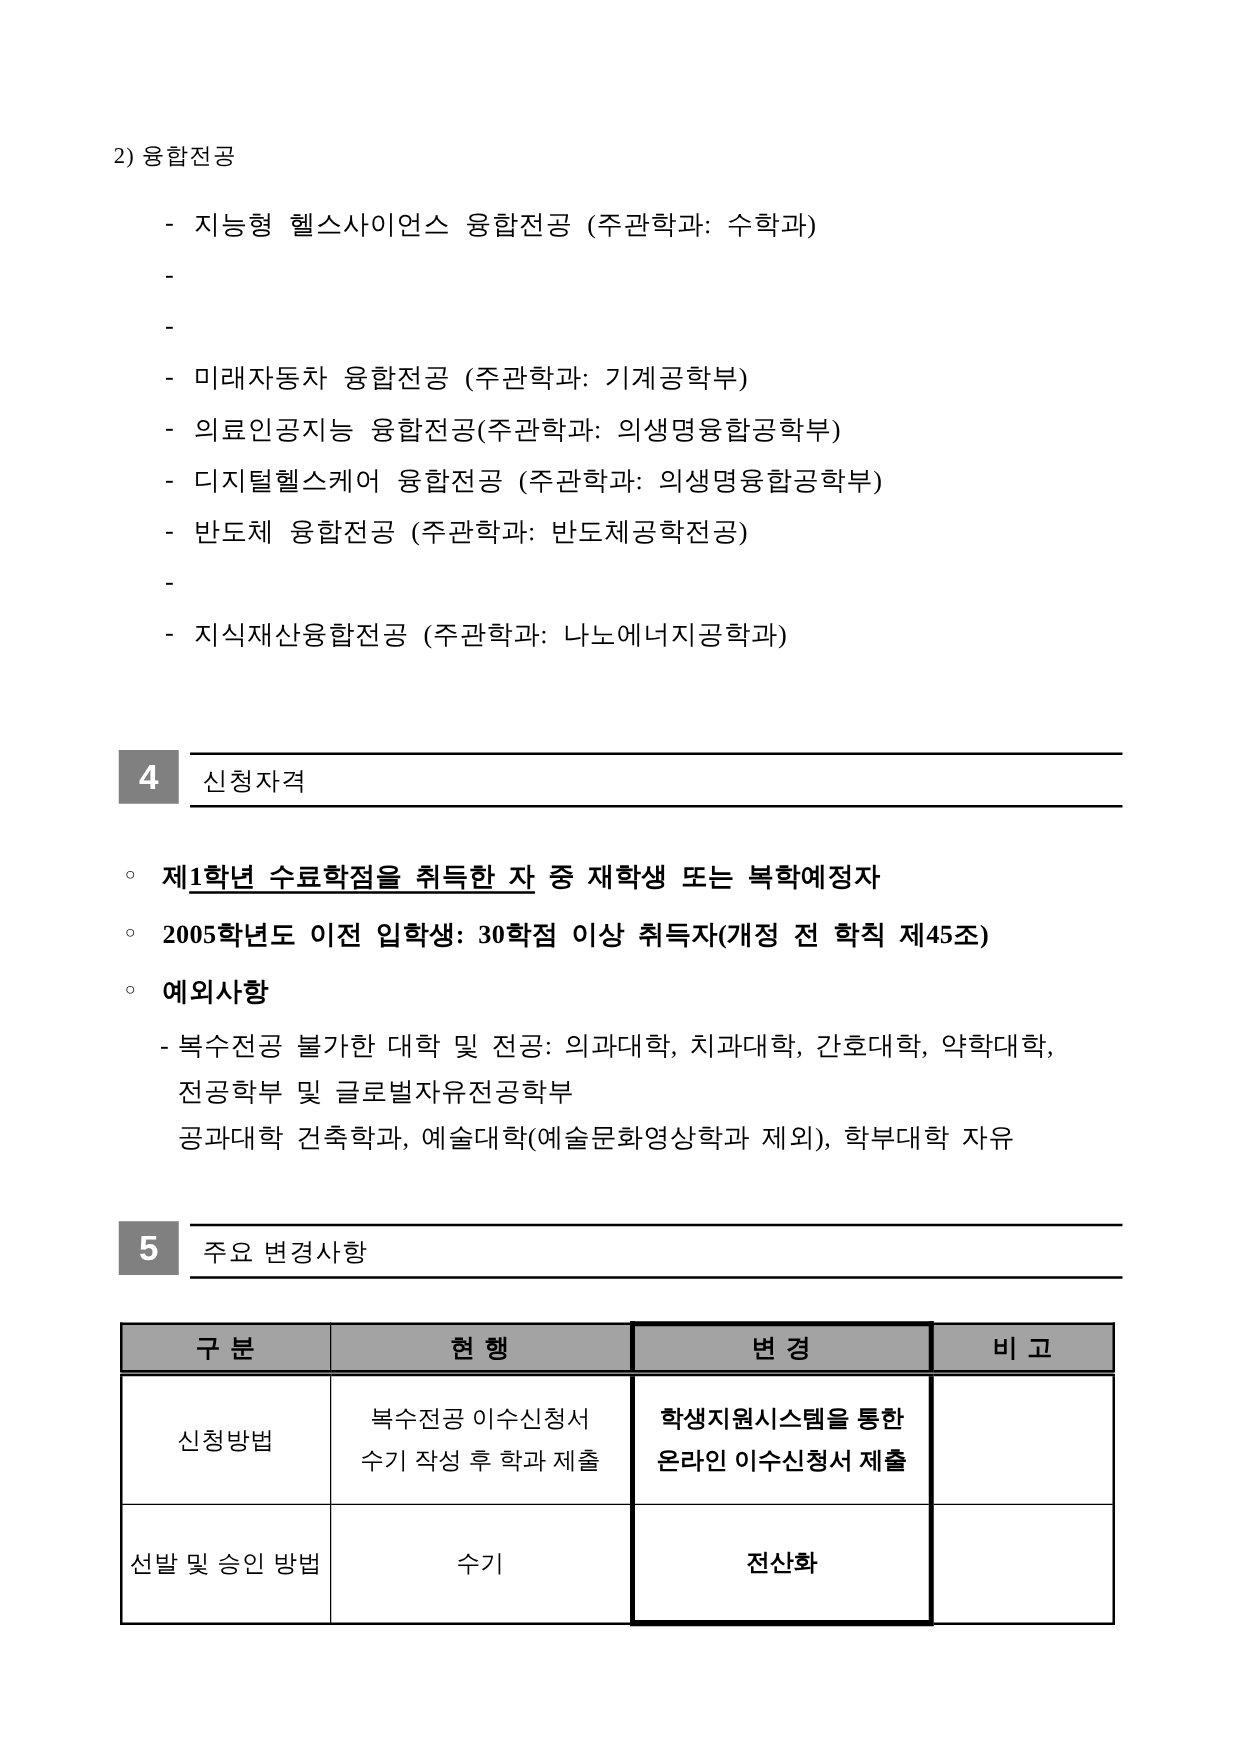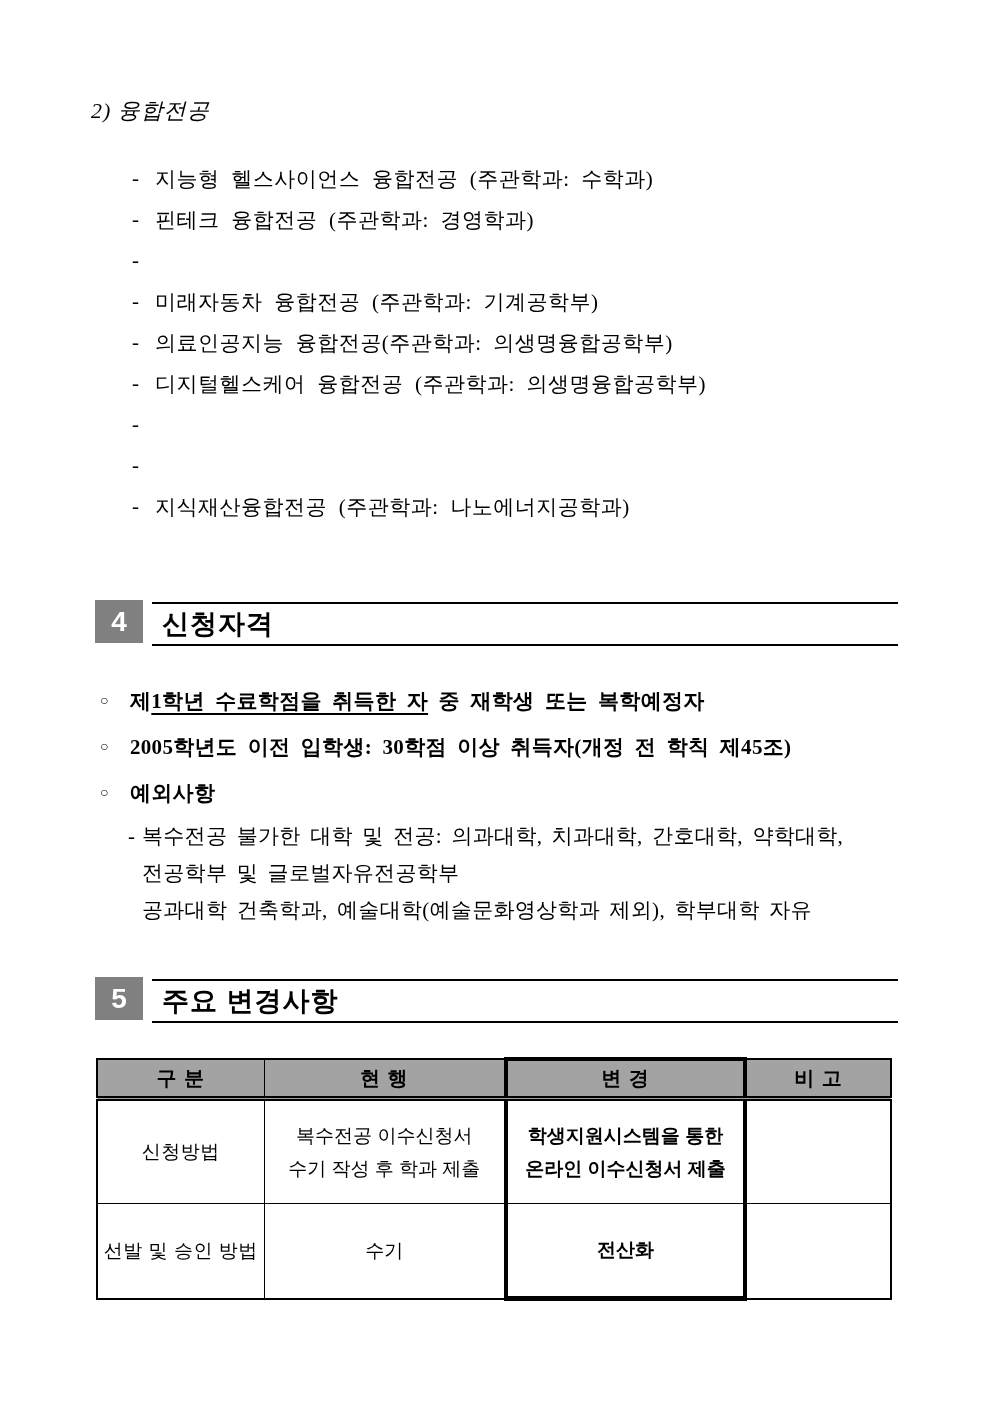--- a/index.html
+++ b/index.html
@@ -7,22 +7,22 @@
     position:relative;
     width:992px;height:1403px;
     background:#ffffff;
     color:#000;
     font-family:"Liberation Serif","DejaVu Serif",serif;
     overflow:hidden;
   }
 
   
   .majors-heading{
-    position:absolute;left:91px;top:96px;
-    font-size:22px;letter-spacing:1px;font-style:italic;
+    position:absolute;left:91px;top:112px;
+    font-size:18px;letter-spacing:1px;
   }
   .majors-list{position:absolute;left:132px;top:158px;}
   .major-item{
     height:41px;display:flex;align-items:center;
     font-size:21px;letter-spacing:0.5px;word-spacing:6px;
   }
   .dash{width:23px;flex:none;}
 
   
   .section-header{
@@ -34,21 +34,21 @@
     width:48px;height:43px;flex:none;
     background:#808080;color:#ffffff;
     display:flex;align-items:center;justify-content:center;
     font-size:28px;font-weight:bold;
   }
   .section-title-rule{
     flex:1;margin-left:9px;margin-top:2px;height:40px;
     border-top:2px solid #000;border-bottom:2px solid #000;
     display:flex;align-items:center;
     padding-left:10px;
-    font-size:27px;font-weight:bold;letter-spacing:1px;
+    font-size:20px;font-weight:normal;letter-spacing:1px;
   }
   .hdr4{top:600px;}
   .hdr5{top:977px;}
 
   
   .qual-bullets{position:absolute;left:100px;top:678px;}
   .bullet-row{
     height:46px;display:flex;align-items:center;
     font-size:21px;font-weight:bold;letter-spacing:0.3px;word-spacing:5px;
   }
@@ -104,39 +104,39 @@
 
   <div class="majors-heading">2) 융합전공</div>
 
   <div class="majors-list">
     <div class="major-item">
       <span class="dash">-</span>
       <span>지능형 헬스사이언스 융합전공 (주관학과: 수학과)</span>
     </div>
     <div class="major-item">
       <span class="dash">-</span>
-      <span>핀테크 융합전공 (주관학과: 경영학과)</span>
     </div>
     <div class="major-item">
       <span class="dash">-</span>
     </div>
     <div class="major-item">
       <span class="dash">-</span>
       <span>미래자동차 융합전공 (주관학과: 기계공학부)</span>
     </div>
     <div class="major-item">
       <span class="dash">-</span>
       <span>의료인공지능 융합전공(주관학과: 의생명융합공학부)</span>
     </div>
     <div class="major-item">
       <span class="dash">-</span>
       <span>디지털헬스케어 융합전공 (주관학과: 의생명융합공학부)</span>
     </div>
     <div class="major-item">
       <span class="dash">-</span>
+      <span>반도체 융합전공 (주관학과: 반도체공학전공)</span>
     </div>
     <div class="major-item">
       <span class="dash">-</span>
     </div>
     <div class="major-item">
       <span class="dash">-</span>
       <span>지식재산융합전공 (주관학과: 나노에너지공학과)</span>
     </div>
   </div>
 

